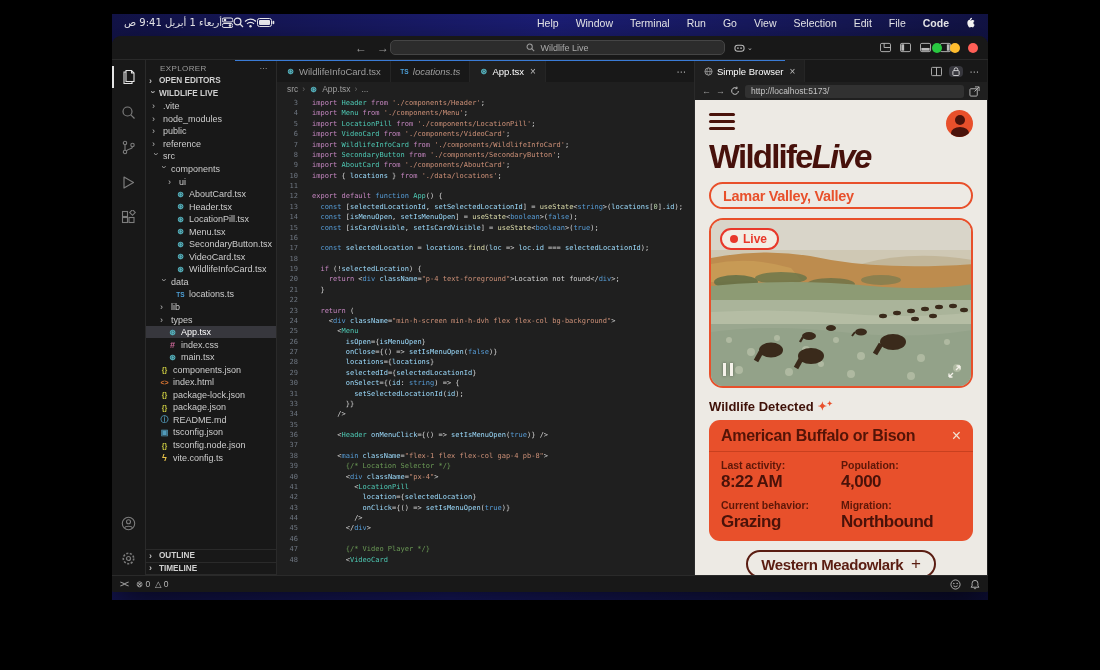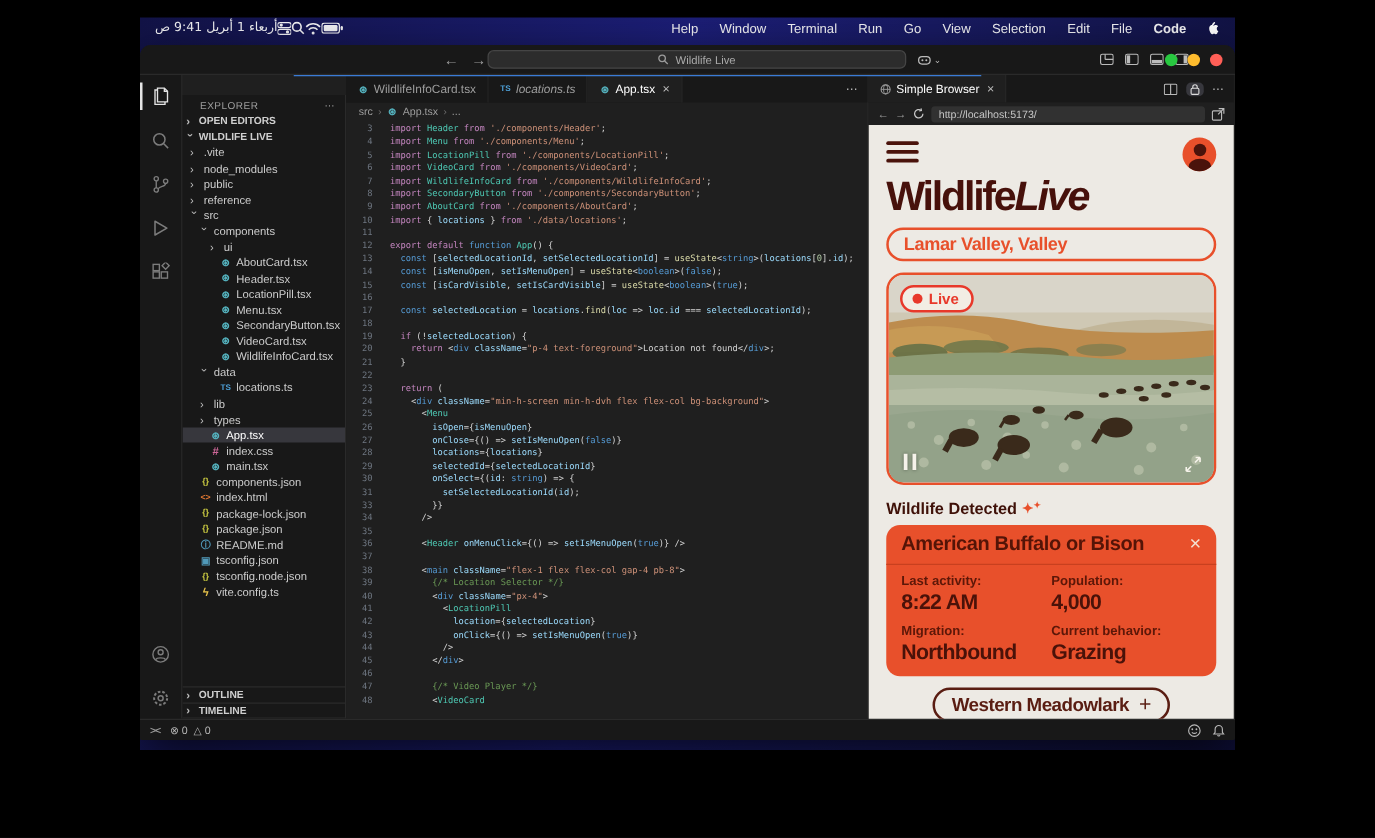--- a/index.html
+++ b/index.html
@@ -42,21 +42,21 @@
     display:flex; flex-direction:column; align-items:center; padding:4px 0; gap:9px; }
   .act { width:34px; height:26px; display:flex; align-items:center; justify-content:center;
     color:#7c7c7c; position:relative; }
   .act.active { color:#e4e4e4; }
   .act.active::before { content:""; position:absolute; left:0; top:2px; bottom:2px;
     width:2px; background:#e4e4e4; }
   .act-bottom { margin-top:auto; display:flex; flex-direction:column; gap:9px; }
 
   
   .sidebar { width:131px; background:#181818; border-right:1px solid #2a2a2a;
-    display:flex; flex-direction:column; font-size:9px; color:#cccccc; overflow:hidden;margin-top:16px; }
+    display:flex; flex-direction:column; font-size:9px; color:#cccccc; overflow:hidden; }
   .sb-title { height:14px; display:flex; align-items:center; padding:2px 8px 0 14px;
     color:#9d9d9d; font-size:8px; letter-spacing:.4px; }
   .sb-title .dots { margin-left:auto; color:#9d9d9d; }
   .sec-row { height:13px; display:flex; align-items:center; gap:3px; padding-left:3px;
     font-weight:bold; font-size:8.2px; color:#cfcfcf; }
   .tree { flex:0 0 auto; }
   .trow { height:12.55px; display:flex; align-items:center; gap:4px; white-space:nowrap;
     cursor:pointer; font-size:9px; }
   .trow.sel { background:#37373d; color:#fff; }
   .chev { color:#bdbdbd; font-size:9px; width:7px; display:inline-block; }
@@ -662,26 +662,26 @@
             <div class="ic-grid">
                 <div>
                   <div class="ic-label">Last activity:</div>
                   <div class="ic-value">8:22 AM</div>
                 </div>
                 <div>
                   <div class="ic-label">Population:</div>
                   <div class="ic-value">4,000</div>
                 </div>
                 <div>
+                  <div class="ic-label">Current behavior:</div>
+                  <div class="ic-value">Grazing</div>
+                </div>
+                <div>
                   <div class="ic-label">Migration:</div>
                   <div class="ic-value">Northbound</div>
-                </div>
-                <div>
-                  <div class="ic-label">Current behavior:</div>
-                  <div class="ic-value">Grazing</div>
                 </div>
               </div>
           </div>
           <div class="bw-footer">
             <div class="next-pill">
               <span>Western Meadowlark</span>
               <span class="plus">+</span>
             </div>
             <div class="overlay-btn">
               <svg width="11" height="11" viewBox="0 0 12 12">

